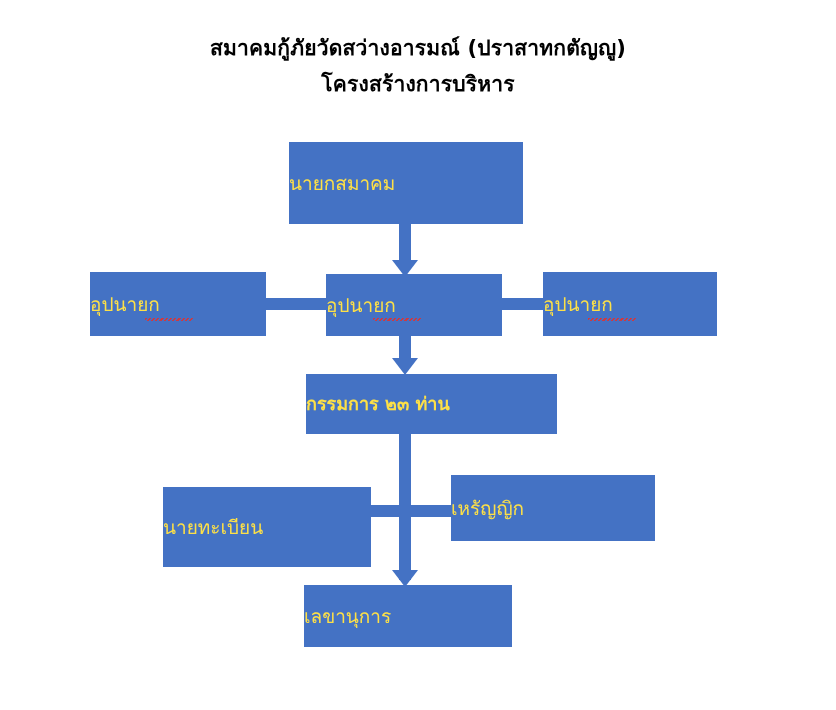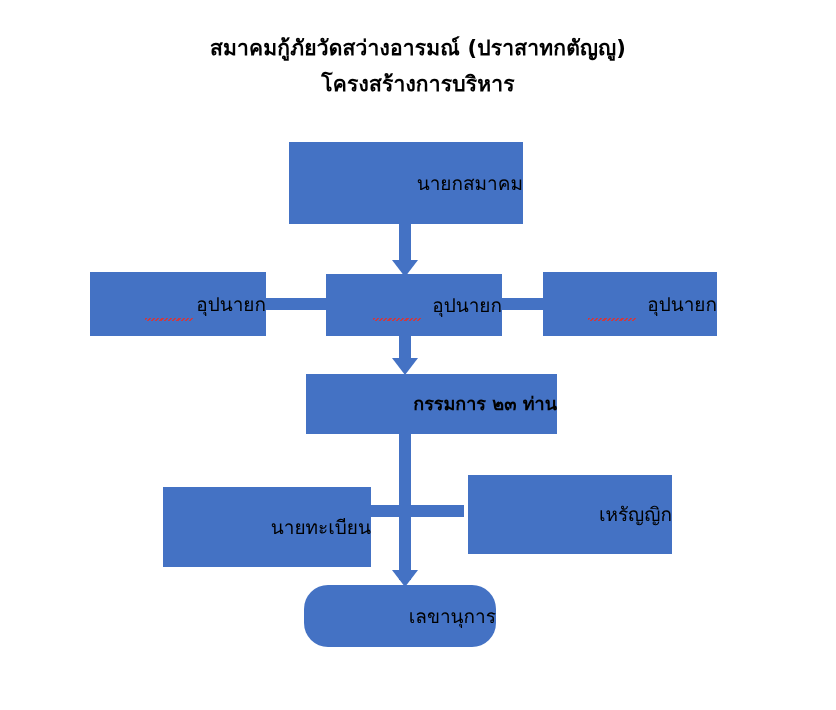--- a/index.html
+++ b/index.html
@@ -27,25 +27,25 @@
   }
   .title-line {
     font-size: 21px;
     font-weight: bold;
     line-height: 36px;
     letter-spacing: 0.2px;
   }
   .node {
     position: absolute;
     background: #4472C4;
-    color: #000000;
+    color: #fde047;
     font-size: 19px;
     display: flex;
     align-items: center;
-    justify-content: flex-end;
+    justify-content: flex-start;
     text-align: center;
     box-sizing: border-box;
     line-height: 1.2;
   }
   .node.bold {
     font-weight: bold;
     font-size: 18px;
   }
   .connector {
     position: absolute;
@@ -114,21 +114,21 @@
   <div class="spell-underline" style="left:588px; top:318px; width:48px;"></div>
 
   <div class="node bold" style="left:306px; top:374px; width:251px; height:60px;">
     <span>กรรมการ ๒๓ ท่าน</span>
   </div>
 
   <div class="node" style="left:163px; top:487px; width:208px; height:80px;">
     <span>นายทะเบียน</span>
   </div>
 
-  <div class="node" style="left:468px; top:475px; width:204px; height:79px;">
+  <div class="node" style="left:451px; top:475px; width:204px; height:66px;">
     <span>เหรัญญิก</span>
   </div>
 
-  <div class="node" style="left:304px; top:585px; width:192px; height:62px;border-radius:24px;">
+  <div class="node" style="left:304px; top:585px; width:208px; height:62px;">
     <span>เลขานุการ</span>
   </div>
 
 </div>
 
 </body></html>

